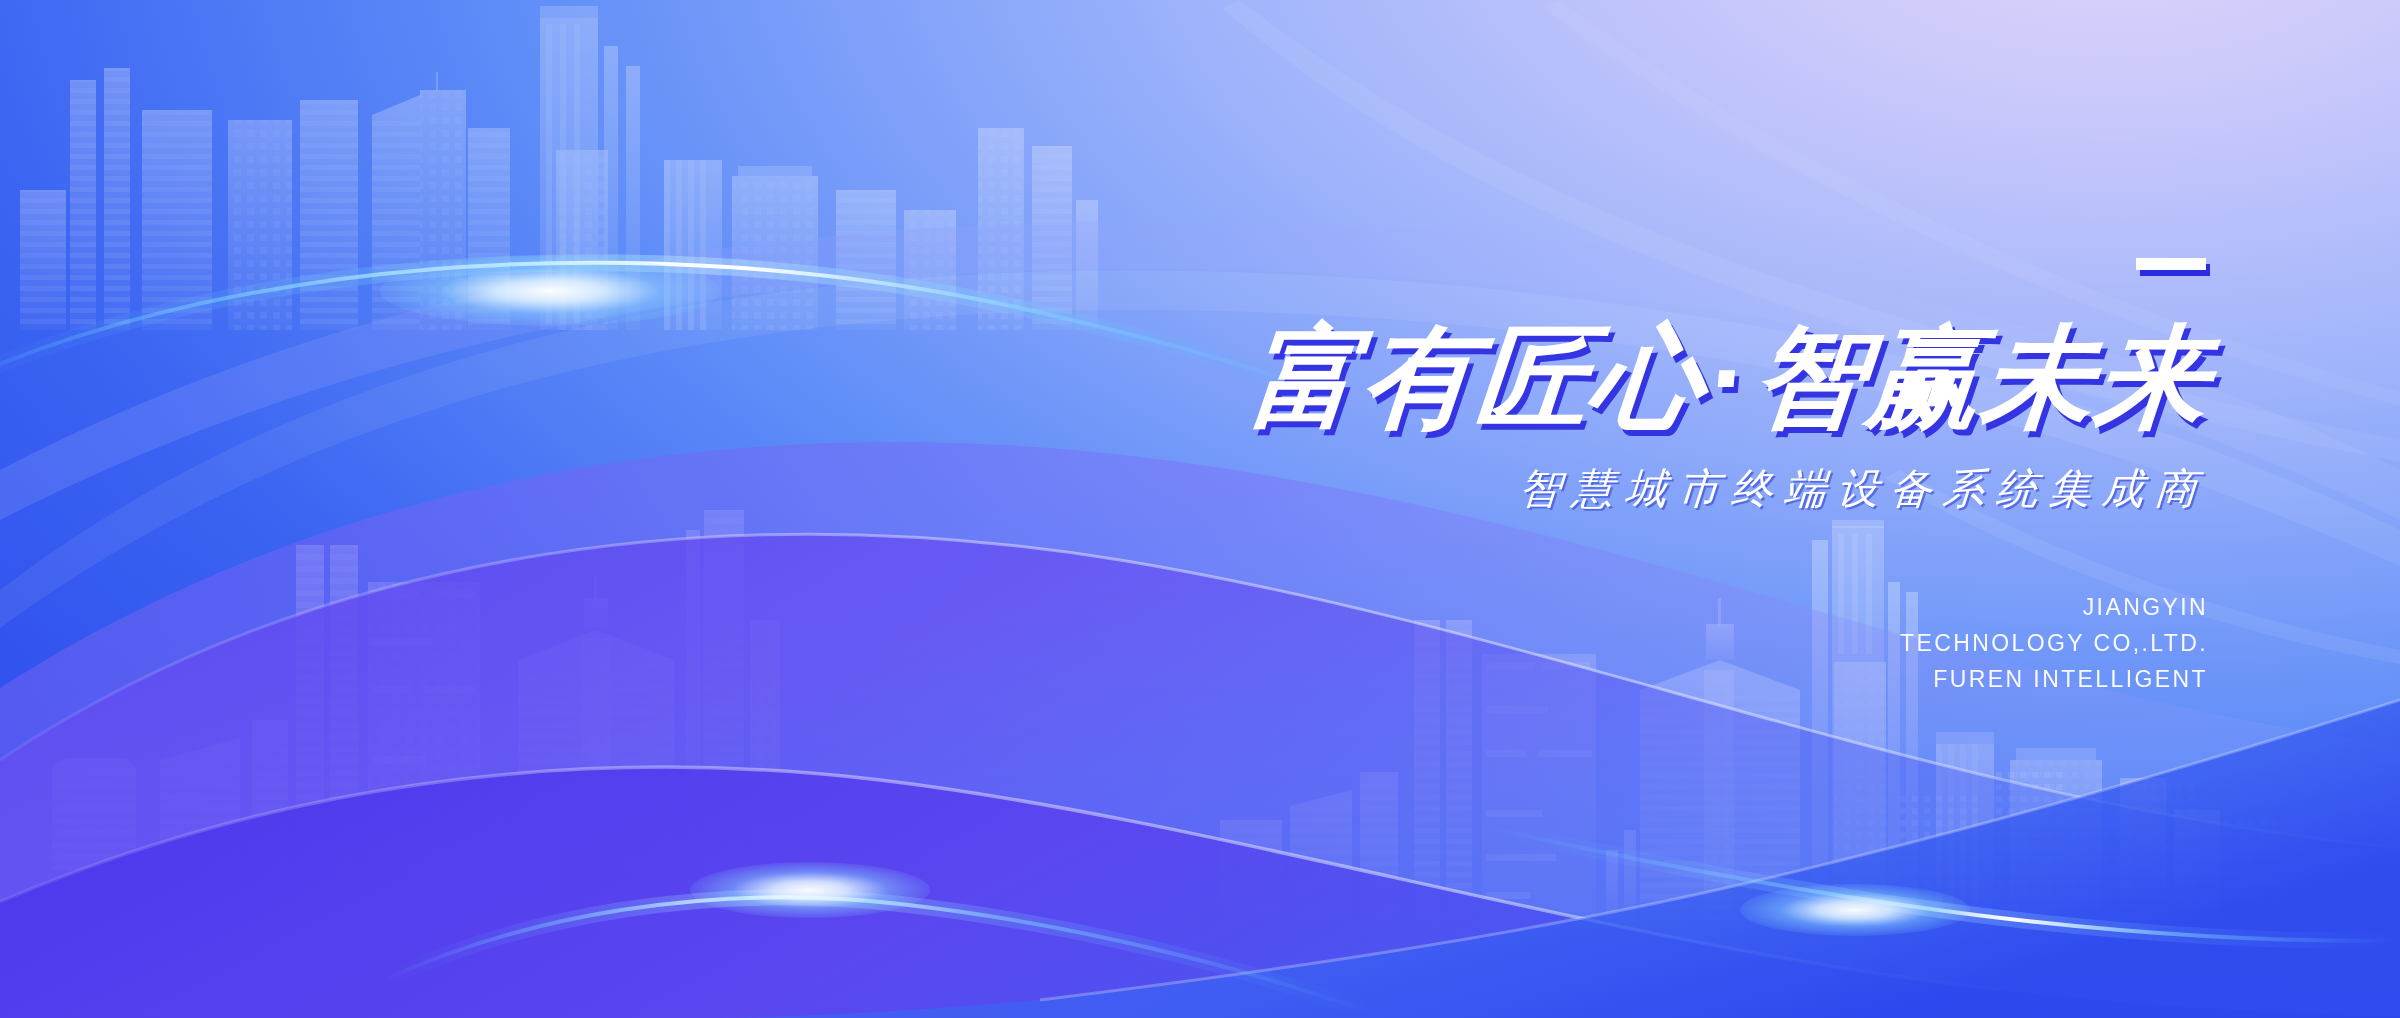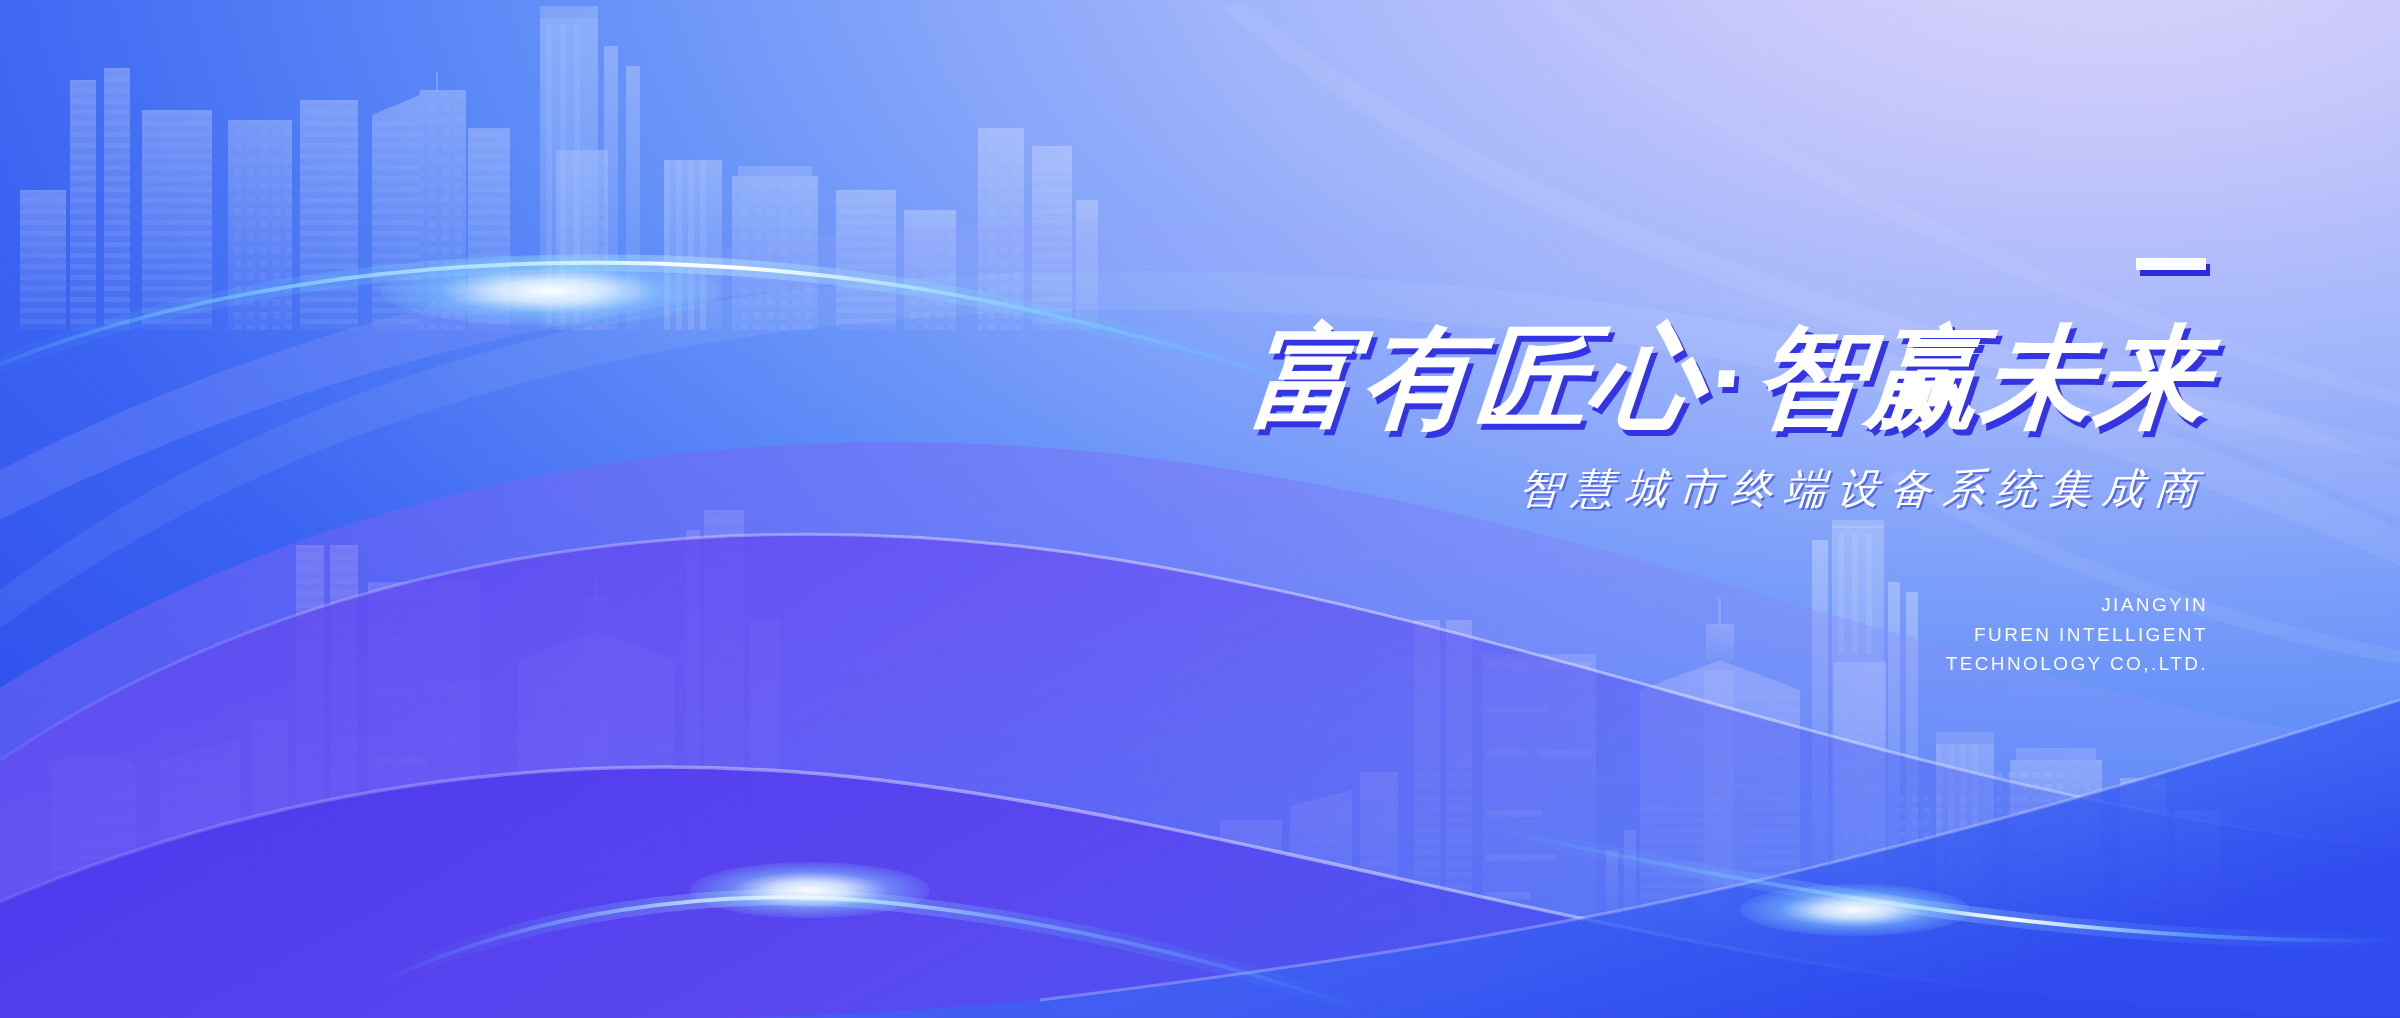--- a/index.html
+++ b/index.html
@@ -75,21 +75,21 @@
     white-space:nowrap;
     font-style:italic;
     padding-right:2px;
     text-shadow:2px 2px 0 rgba(44,58,210,.55);
     transform:skewX(-4deg);
     transform-origin:right center;
   }
 
   .enblock {
     margin-top:76px;
-    font-size:19px; line-height:1.55;
+    font-size:23px; line-height:1.55;
     color:rgba(255,255,255,.96);
     letter-spacing:2.4px;
     white-space:nowrap;
   }
   .enblock div { padding-right:2px; }
 </style>
 </head>
 <body>
 
 <div class="stage">
@@ -450,19 +450,19 @@
     <div>
       <span class="dash"></span>
     </div>
 
     <div class="title"><span>富有匠心</span><span class="dot">·</span><span>智赢未来</span></div>
 
     <div class="subtitle">智慧城市终端设备系统集成商</div>
 
     <div class="enblock">
       <div>JIANGYIN</div>
+      <div>TECHNOLOGY CO,.LTD.</div>
       <div>FUREN INTELLIGENT</div>
-      <div>TECHNOLOGY CO,.LTD.</div>
     </div>
 
   </div>
 
 </div>
 
 </body></html>

